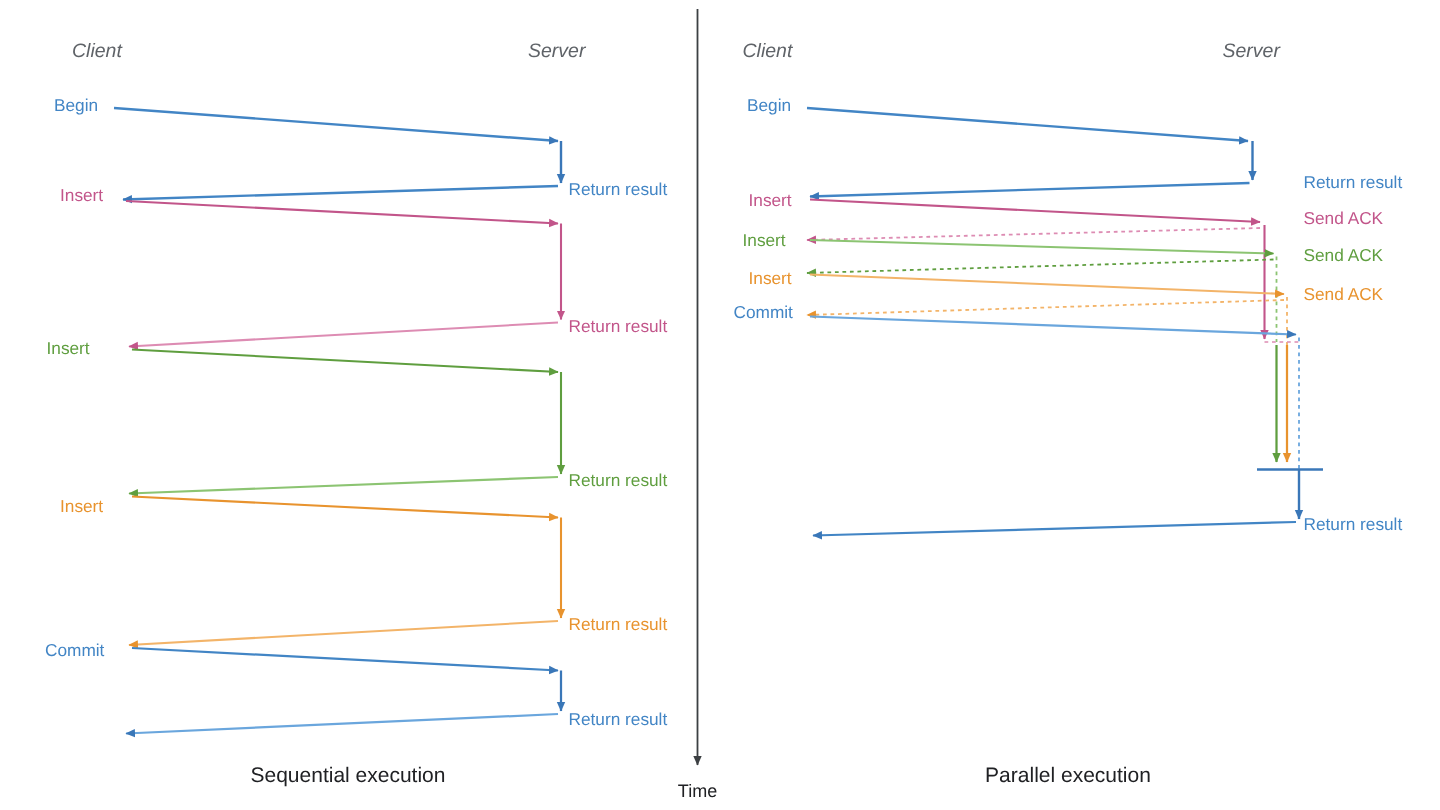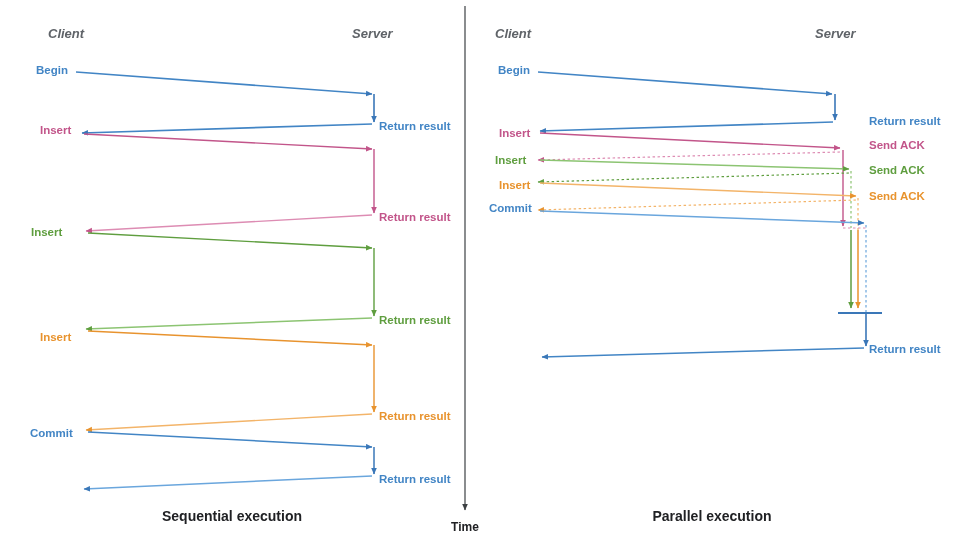--- a/index.html
+++ b/index.html
@@ -1,21 +1,21 @@
 <!DOCTYPE html>
 <html><head>
 <meta charset="utf-8">
 <style>
   html,body{margin:0;padding:0;background:#ffffff;}
   body{
     width:960px;height:540px;overflow:hidden;
     font-family:"Liberation Sans","DejaVu Sans",sans-serif;
     position:relative;
   }
-  #stage{position:absolute;left:0;top:0;width:960px;height:528px;font-weight:bold;}
+  #stage{position:absolute;left:0;top:0;width:960px;height:528px;}
   svg{display:block;}
   .lane-title{font-size:13px;font-style:italic;fill:#5f6368;}
   .msg-label{font-size:11.5px;}
   .caption{font-size:14px;fill:#202124;}
   .time-label{font-size:12px;fill:#202124;}
 </style>
 </head>
 <body>
 
 <div id="stage">

